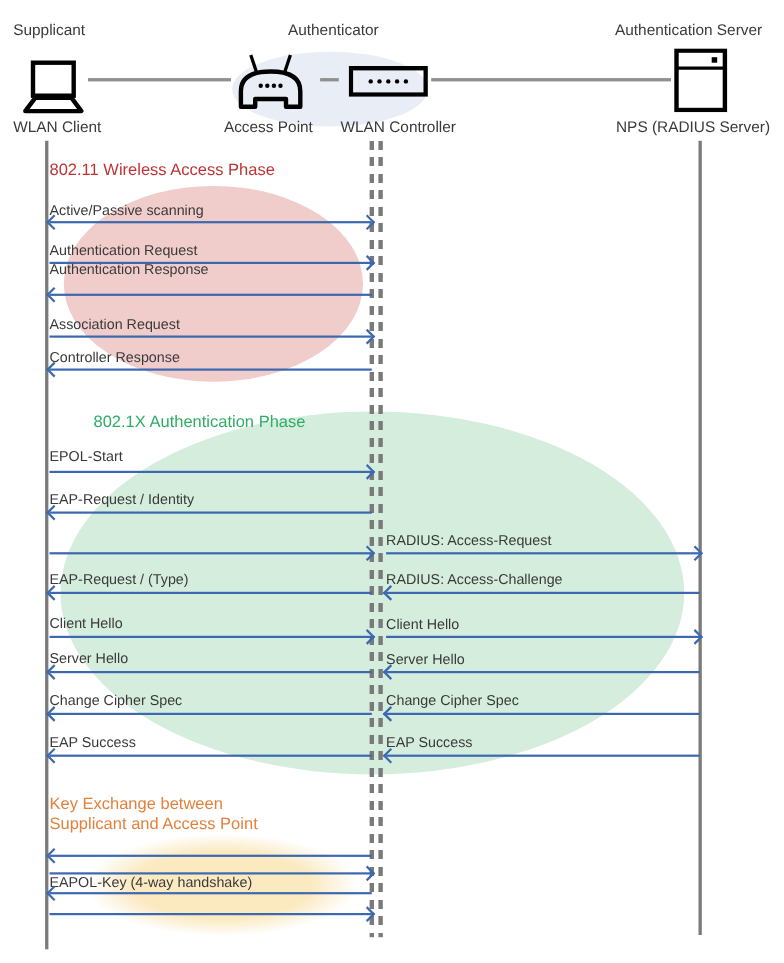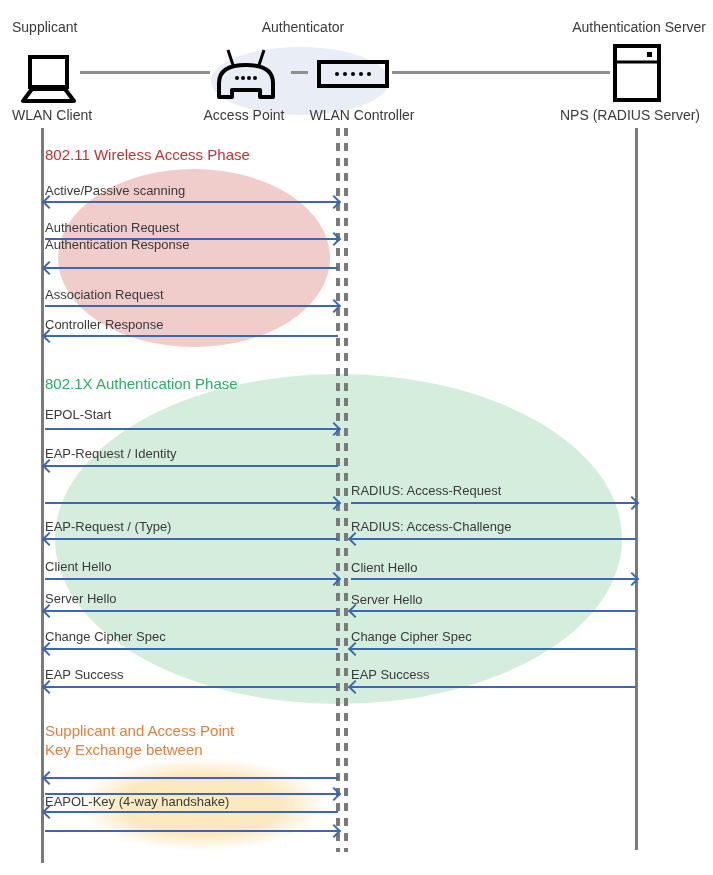--- a/index.html
+++ b/index.html
@@ -24,21 +24,21 @@
   
   .phase-ellipse { position:absolute; border-radius:50%; z-index:1; }
   .pe1 { left:58px;  top:169px; width:272px; height:178px; background:#f0cccb; }
   .pe2 { left:55px;  top:374px; width:567px; height:330px; background:#d4eddd; }
   .pe3 { left:78px;  top:758px; width:248px; height:93px;
          background:radial-gradient(closest-side,#fbe9c0 65%,rgba(251,233,192,0) 100%); }
 
   
   .phase-title { position:absolute; z-index:3; font-size:15px; text-align:left; white-space:nowrap; }
   .pt1 { left:45px; top:146px; width:293px; color:#be3434; }
-  .pt2 { left:45px; top:375px; width:293px; color:#2fad66; }
+  .pt2 { left:45px; top:375px; width:293px; color:#2fad66;padding-left:40px; }
   .pt3 { left:45px; top:721px; width:293px; color:#e2813d; line-height:19px; }
 
   
   .arrow { position:absolute; height:2px; background:#3c68b0; z-index:3; }
   .arrow.lhalf { left:45px; width:293px; }
   .arrow.rhalf { left:351px; width:285px; }
   .arrow.r::after  { content:""; position:absolute; right:-1px; top:-4px; width:8px; height:8px;
                      border-top:2.5px solid #3c68b0; border-right:2.5px solid #3c68b0; transform:rotate(45deg); }
   .arrow.l::before { content:""; position:absolute; left:-1px; top:-4px; width:8px; height:8px;
                      border-left:2.5px solid #3c68b0; border-bottom:2.5px solid #3c68b0; transform:rotate(45deg); }
@@ -50,21 +50,21 @@
 </style>
 </head>
 <body>
 
 <div class="canvas">
 
   <div class="hdr-ellipse"></div>
 
   <div class="role-label" style="left:12px;">Supplicant</div>
   <div class="role-label" style="left:233px; width:140px; text-align:center;">Authenticator</div>
-  <div class="role-label" style="left:546px; width:160px; text-align:right;">Authentication Server</div>
+  <div class="role-label" style="left:546px; width:160px; text-align:center;">Authentication Server</div>
 
   <div class="hline" style="left:80px; width:130px;"></div>
   <div class="hline" style="left:291px; width:17px;"></div>
   <div class="hline" style="left:392px; width:218px;"></div>
 
   <svg class="icon" style="left:16px; top:54px;" width="64" height="53" viewBox="0 0 64 53">
     <rect x="14" y="3" width="37" height="30" fill="none" stroke="#000" stroke-width="4"></rect>
     <path d="M7 47 L16 35 H49 L58 47 Z" fill="none" stroke="#000" stroke-width="4" stroke-linejoin="round"></path>
   </svg>
 
@@ -103,22 +103,22 @@
   <div class="lifeline dashed" style="left:344px; height:724px;"></div>
   <div class="lifeline" style="left:635px; height:722px;"></div>
 
   <div class="phase-ellipse pe1"></div>
   <div class="phase-ellipse pe2"></div>
   <div class="phase-ellipse pe3"></div>
 
   <div class="phase-title pt1">802.11 Wireless Access Phase</div>
   <div class="phase-title pt2">802.1X Authentication Phase</div>
   <div class="phase-title pt3">
+    <div>Key Exchange between</div>
     <div>Supplicant and Access Point</div>
-    <div>Key Exchange between</div>
   </div>
 
   <div class="msg-label lhalf" style="top:182px;">Active/Passive scanning</div>
   <div class="arrow lhalf l r" style="top:201px;"></div>
 
   <div class="msg-label lhalf" style="top:219px;">Authentication Request</div>
   <div class="arrow lhalf r" style="top:238px;"></div>
 
   <div class="msg-label lhalf" style="top:236px;">Authentication Response</div>
   <div class="arrow lhalf l" style="top:267px;"></div>

